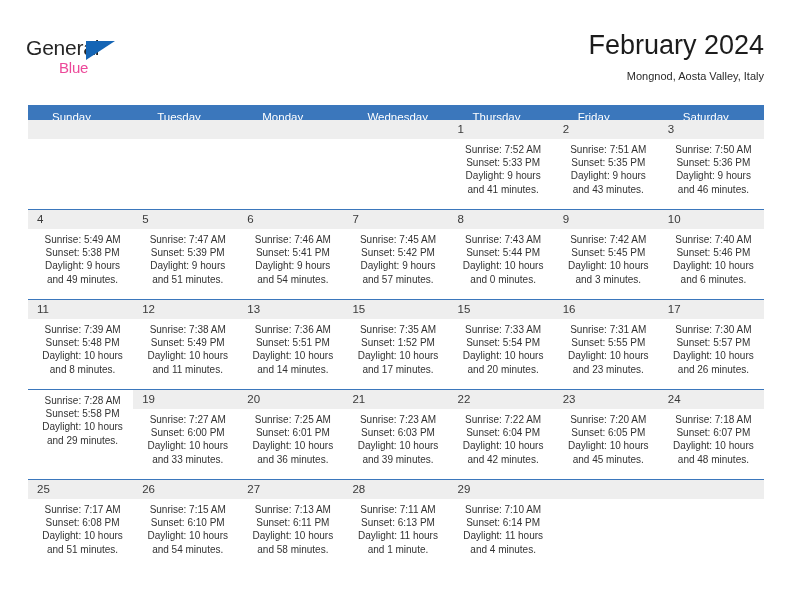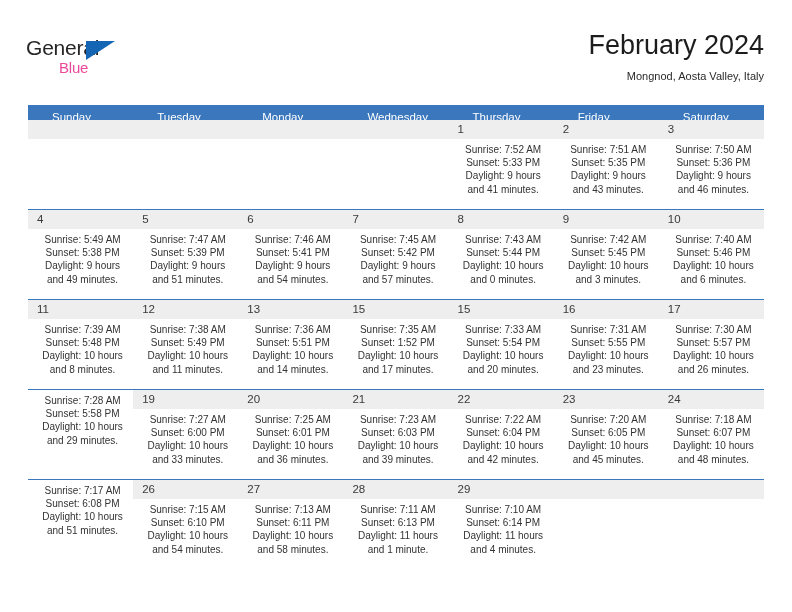--- a/index.html
+++ b/index.html
@@ -408,20 +408,21 @@
           <div>Sunrise: 7:18 AM</div>
           <div>Sunset: 6:07 PM</div>
           <div>Daylight: 10 hours</div>
           <div>and 48 minutes.</div>
         </div>
       </div>
     </div>
 
     <div class="week-row">
       <div class="day-cell">
+        <div class="day-num-band">25</div>
         <div class="day-info">
           <div>Sunrise: 7:17 AM</div>
           <div>Sunset: 6:08 PM</div>
           <div>Daylight: 10 hours</div>
           <div>and 51 minutes.</div>
         </div>
       </div>
       <div class="day-cell">
         <div class="day-num-band">26</div>
         <div class="day-info">

